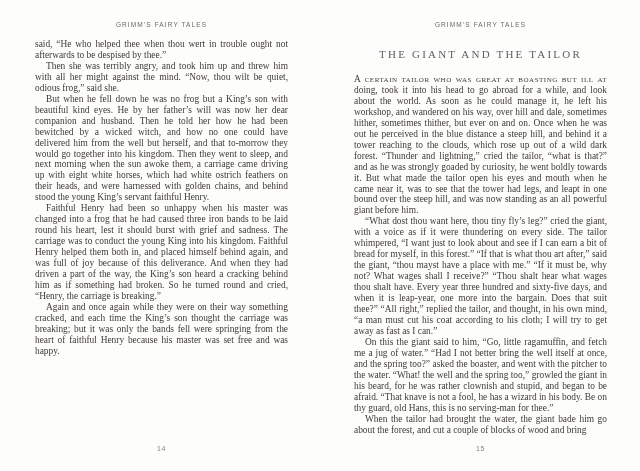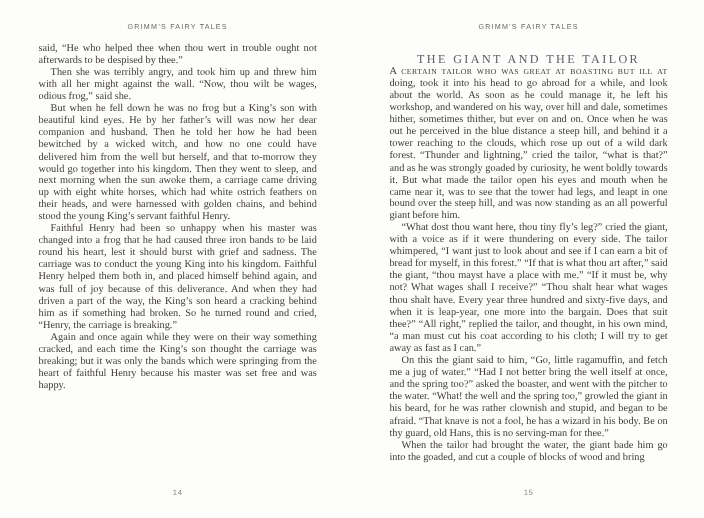--- a/index.html
+++ b/index.html
@@ -62,21 +62,21 @@
     width: 253px;
     text-align: justify;
     font-size: 9.4px;
     line-height: 10.95px;
     color: #3f3a37;
     overflow: hidden;
     -webkit-hyphens: auto;
     hyphens: auto;
   }
   .page.left  .body-text { top: 39px; height: 402px; }
-  .page.right .body-text { top: 60px; height: 368px; }
+  .page.right .body-text { top: 74px; height: 368px; }
 
   .body-text p {
     margin: 0;
     padding: 0;
   }
   .body-text p.indent { text-indent: 11px; }
   .body-text p.lead::first-line {
     font-variant: small-caps;
     letter-spacing: 0.5px;
   }
@@ -95,33 +95,33 @@
 </style>
 </head>
 <body>
 
 <div class="spread">
 
   <section class="page left">
     <div class="running-head">GRIMM’S FAIRY TALES</div>
     <div class="body-text">
         <p class="no-indent">said, “He who helped thee when thou wert in trouble ought not afterwards to be despised by thee.”</p>
-        <p class="indent">Then she was terribly angry, and took him up and threw him with all her might against the wall. “Now, thou wilt be wages, odious frog,” said she.</p>
+        <p class="indent">Then she was terribly angry, and took him up and threw him with all her might against the mind. “Now, thou wilt be quiet, odious frog,” said she.</p>
         <p class="indent">But when he fell down he was no frog but a King’s son with beautiful kind eyes. He by her father’s will was now her dear companion and husband. Then he told her how he had been bewitched by a wicked witch, and how no one could have delivered him from the well but herself, and that to-morrow they would go together into his kingdom. Then they went to sleep, and next morning when the sun awoke them, a carriage came driving up with eight white horses, which had white ostrich feathers on their heads, and were harnessed with golden chains, and behind stood the young King’s servant faithful Henry.</p>
         <p class="indent">Faithful Henry had been so unhappy when his master was changed into a frog that he had caused three iron bands to be laid round his heart, lest it should burst with grief and sadness. The carriage was to conduct the young King into his kingdom. Faithful Henry helped them both in, and placed himself behind again, and was full of joy because of this deliverance. And when they had driven a part of the way, the King’s son heard a cracking behind him as if something had broken. So he turned round and cried, “Henry, the carriage is breaking.”</p>
-        <p class="indent">Again and once again while they were on their way something cracked, and each time the King’s son thought the carriage was breaking; but it was only the bands which were springing from the heart of faithful Henry because his master was set free and was happy.</p>
+        <p class="indent">Again and once again while they were on their way something cracked, and each time the King’s son thought the carriage was breaking; but it was only the bands fell were springing from the heart of faithful Henry because his master was set free and was happy.</p>
       </div>
     <div class="folio">14</div>
   </section>
 
   <section class="page right">
     <div class="running-head">GRIMM’S FAIRY TALES</div>
     <h1 class="chapter-title">THE GIANT AND THE TAILOR</h1>
     <div class="body-text">
         <p class="no-indent lead">A certain tailor who was great at boasting but ill at doing, took it into his head to go abroad for a while, and look about the world. As soon as he could manage it, he left his workshop, and wandered on his way, over hill and dale, sometimes hither, sometimes thither, but ever on and on. Once when he was out he perceived in the blue distance a steep hill, and behind it a tower reaching to the clouds, which rose up out of a wild dark forest. “Thunder and lightning,” cried the tailor, “what is that?” and as he was strongly goaded by curiosity, he went boldly towards it. But what made the tailor open his eyes and mouth when he came near it, was to see that the tower had legs, and leapt in one bound over the steep hill, and was now standing as an all powerful giant before him.</p>
         <p class="indent">“What dost thou want here, thou tiny fly’s leg?” cried the giant, with a voice as if it were thundering on every side. The tailor whimpered, “I want just to look about and see if I can earn a bit of bread for myself, in this forest.” “If that is what thou art after,” said the giant, “thou mayst have a place with me.” “If it must be, why not? What wages shall I receive?” “Thou shalt hear what wages thou shalt have. Every year three hundred and sixty-five days, and when it is leap-year, one more into the bargain. Does that suit thee?” “All right,” replied the tailor, and thought, in his own mind, “a man must cut his coat according to his cloth; I will try to get away as fast as I can.”</p>
         <p class="indent">On this the giant said to him, “Go, little ragamuffin, and fetch me a jug of water.” “Had I not better bring the well itself at once, and the spring too?” asked the boaster, and went with the pitcher to the water. “What! the well and the spring too,” growled the giant in his beard, for he was rather clownish and stupid, and began to be afraid. “That knave is not a fool, he has a wizard in his body. Be on thy guard, old Hans, this is no serving-man for thee.”</p>
-        <p class="indent">When the tailor had brought the water, the giant bade him go into the goaded, and cut a couple of blocks of wood and bring</p>
+        <p class="indent">When the tailor had brought the water, the giant bade him go about the forest, and cut a couple of blocks of wood and bring</p>
       </div>
     <div class="folio">15</div>
   </section>
 
 </div>
 
 </body></html>

